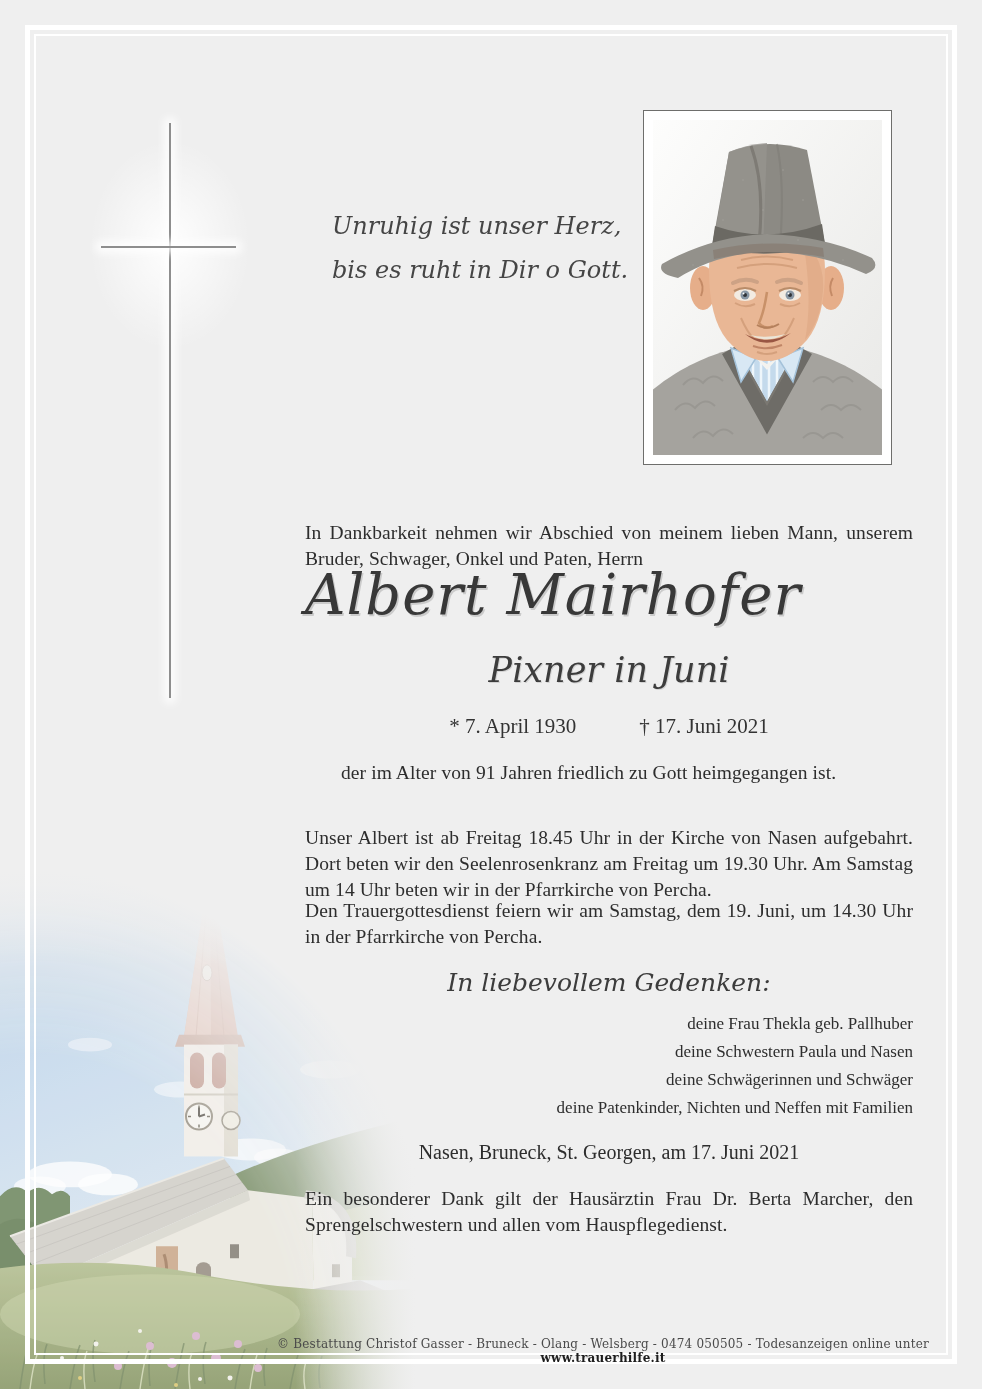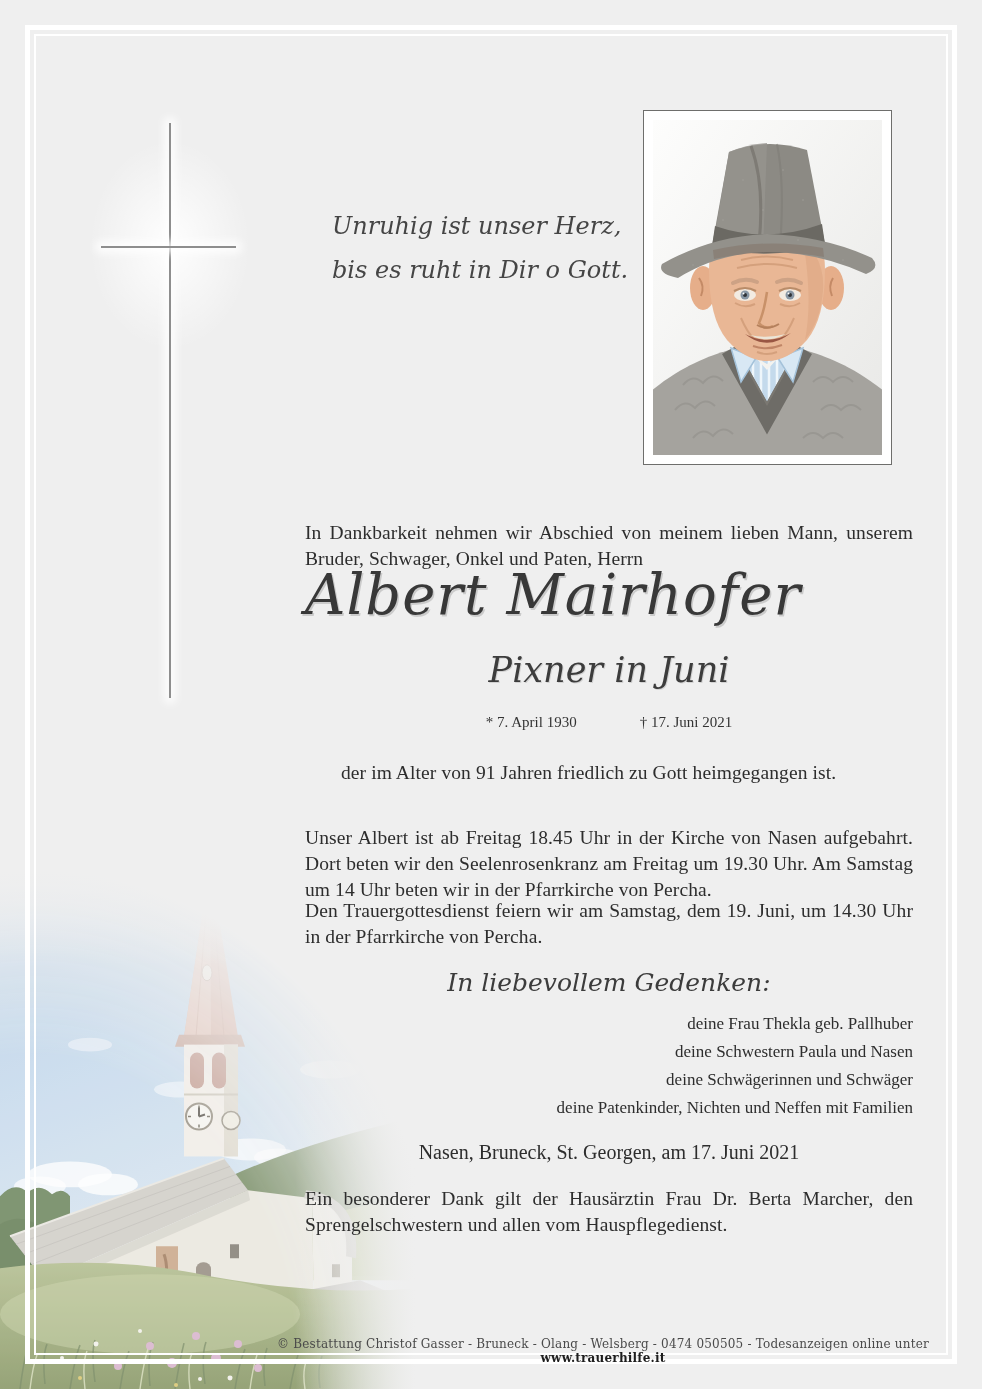--- a/index.html
+++ b/index.html
@@ -38,21 +38,21 @@
   
   .script{font-family:"DejaVu Serif",serif; font-style:italic; font-weight:400;}
   .quote{position:absolute; left:332px; top:204px; font-size:24px; line-height:44px; color:#454545; z-index:10;}
   .main{position:absolute; left:305px; width:608px; z-index:10;}
   .body-text{font-size:19.5px; line-height:26px; text-align:justify; letter-spacing:0.1px;}
   .intro{top:512px;margin-top:8px;}
   .name{top:562px; font-size:56px; color:#383838; letter-spacing:1px;
     text-shadow:1.5px 1.5px 0 rgba(0,0,0,0.15);}
   .vulgo{top:650px; text-align:center; font-size:35px; color:#3c3c3c;
     text-shadow:1px 1px 0 rgba(0,0,0,0.12);}
-  .dates{top:714px; display:flex; justify-content:center; gap:63px; font-size:15px; color:#333;}
+  .dates{top:714px; display:flex; justify-content:center; gap:63px; font-size:21px; color:#333;}
   .p-passing{top:760px;margin-left:36px;}
   .p-wake{top:811px;margin-top:14px;}
   .p-service{top:898px;}
   .mem-head{top:968px; text-align:center; font-size:25px; color:#3c3c3c;}
   .mourners{top:1010px; text-align:right; font-size:17px; line-height:28px;}
   .dateline{top:1141px; text-align:center; font-size:20px;}
   .p-thanks{top:1186px;}
   .footer{position:absolute; left:275px; top:1337px; width:656px; text-align:center; z-index:10;
     font-family:"DejaVu Serif",serif; font-size:12px; color:#4a4a4a; letter-spacing:0.2px;}
   .footer b{color:#1d1d1d;}

